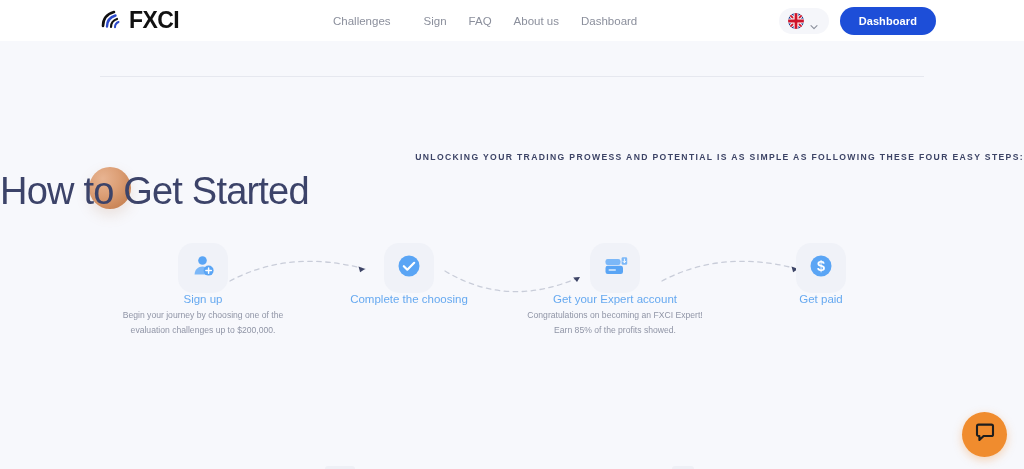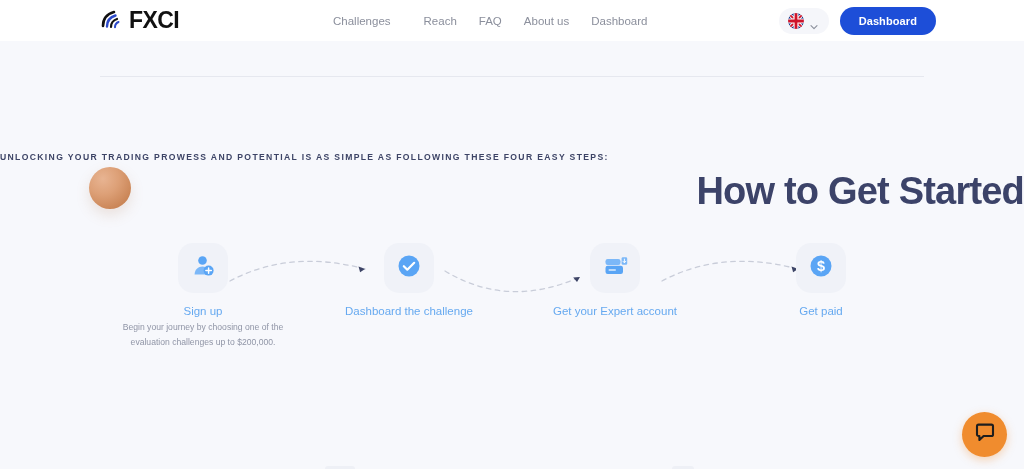--- a/index.html
+++ b/index.html
@@ -113,34 +113,34 @@
     border-radius:50%;
     background:radial-gradient(circle at 33% 28%, #e8b492 0%, #dda077 38%, #c98455 78%, #bb7646 100%);
     box-shadow:0 6px 14px rgba(180,120,80,0.18);
   }
 
   
   .eyebrow {
     position:absolute;
     top:152px;
     left:0; right:0;
-    text-align:left;
+    text-align:right;
     font-size:8.6px;
     font-weight:700;
     letter-spacing:1.35px;
     color:#3d4466;
     text-transform:uppercase;
   }
   .title {
     position:absolute;
     top:170px;
     left:0; right:0;
-    text-align:right;
+    text-align:left;
     font-size:38px;
-    font-weight:700;
+    font-weight:400;
     color:#3c4369;
     letter-spacing:-0.8px;
   }
 
   
   .steps {
     position:absolute;
     top:243px;
     left:100px;
     right:100px;
@@ -155,21 +155,21 @@
   .step-icon {
     width:50px;
     height:50px;
     border-radius:15px;
     background:#f0f2f8;
     display:flex;
     align-items:center;
     justify-content:center;
   }
   .step-label {
-    margin-top:12px;
+    margin-top:0;
     font-size:11.5px;
     color:#66a9f0;
     font-weight:500;
     text-align:left;
   }
   .step-desc {
     margin-top:3px;
     font-size:8.6px;
     line-height:1.72;
     color:#9095a6;
@@ -236,21 +236,21 @@
           <path d="M11 19 Q11 13 17 11" stroke="#111" stroke-width="2.2"></path>
           <path d="M15 19.2 Q15 15.5 18.5 14" stroke="#2b49c9" stroke-width="2"></path>
         </g>
       </svg>
     </span>
     <span class="logo-text">FXCI</span>
   </div>
 
   <nav class="nav">
     <a href="#">Challenges</a>
-    <a href="#">Reach</a>
+    <a href="#">Sign</a>
     <a href="#">FAQ</a>
     <a href="#">About us</a>
     <a href="#">Dashboard</a>
   </nav>
 
   <div class="header-right">
     <div class="lang-select">
       <span class="flag">
         <svg width="16" height="16" viewBox="0 0 16 16">
           <circle cx="8" cy="8" r="8" fill="#00247d"></circle>
@@ -314,36 +314,37 @@
 
   <div class="step">
     <div class="step-icon">
       <span>
         <svg width="26" height="26" viewBox="0 0 26 26">
           <circle cx="13" cy="13" r="10.5" fill="#5aa5f5"></circle>
           <path d="M7.8 13.2 L11.3 16.7 L18.2 9.8" fill="none" stroke="#fff" stroke-width="2.2" stroke-linecap="round" stroke-linejoin="round"></path>
         </svg>
       </span>
     </div>
-    <div class="step-label">Dashboard the challenge</div>
+    <div class="step-label">Complete the choosing</div>
   </div>
 
   <div class="step">
     <div class="step-icon">
       <span>
         <svg width="27" height="26" viewBox="0 0 27 26">
           <rect x="3.5" y="6" width="15" height="6" rx="2.2" fill="#7cb8f8"></rect>
           <rect x="3.5" y="12.8" width="17.5" height="8.2" rx="2.2" fill="#5aa5f5"></rect>
           <rect x="6.5" y="16.1" width="7.5" height="1.8" rx="0.9" fill="#bcdbfb"></rect>
           <rect x="19.6" y="4.3" width="5.6" height="7.4" rx="1.3" fill="#7cb8f8"></rect>
           <path d="M22.4 6.1 V9.6 M20.9 8.2 L22.4 9.8 L23.9 8.2" fill="none" stroke="#fff" stroke-width="0.95" stroke-linecap="round" stroke-linejoin="round"></path>
         </svg>
       </span>
     </div>
     <div class="step-label">Get your Expert account</div>
+    <div class="step-desc">Congratulations on becoming an FXCI Expert! Earn 85% of the profits showed.</div>
   </div>
 
   <div class="step">
     <div class="step-icon">
       <span>
         <svg width="26" height="26" viewBox="0 0 26 26">
           <circle cx="13" cy="13" r="10.5" fill="#5aa5f5"></circle>
           <text x="13" y="18.4" text-anchor="middle" font-family="Liberation Sans, sans-serif" font-size="14.5" font-weight="bold" fill="#ffffff">$</text>
         </svg>
       </span>

